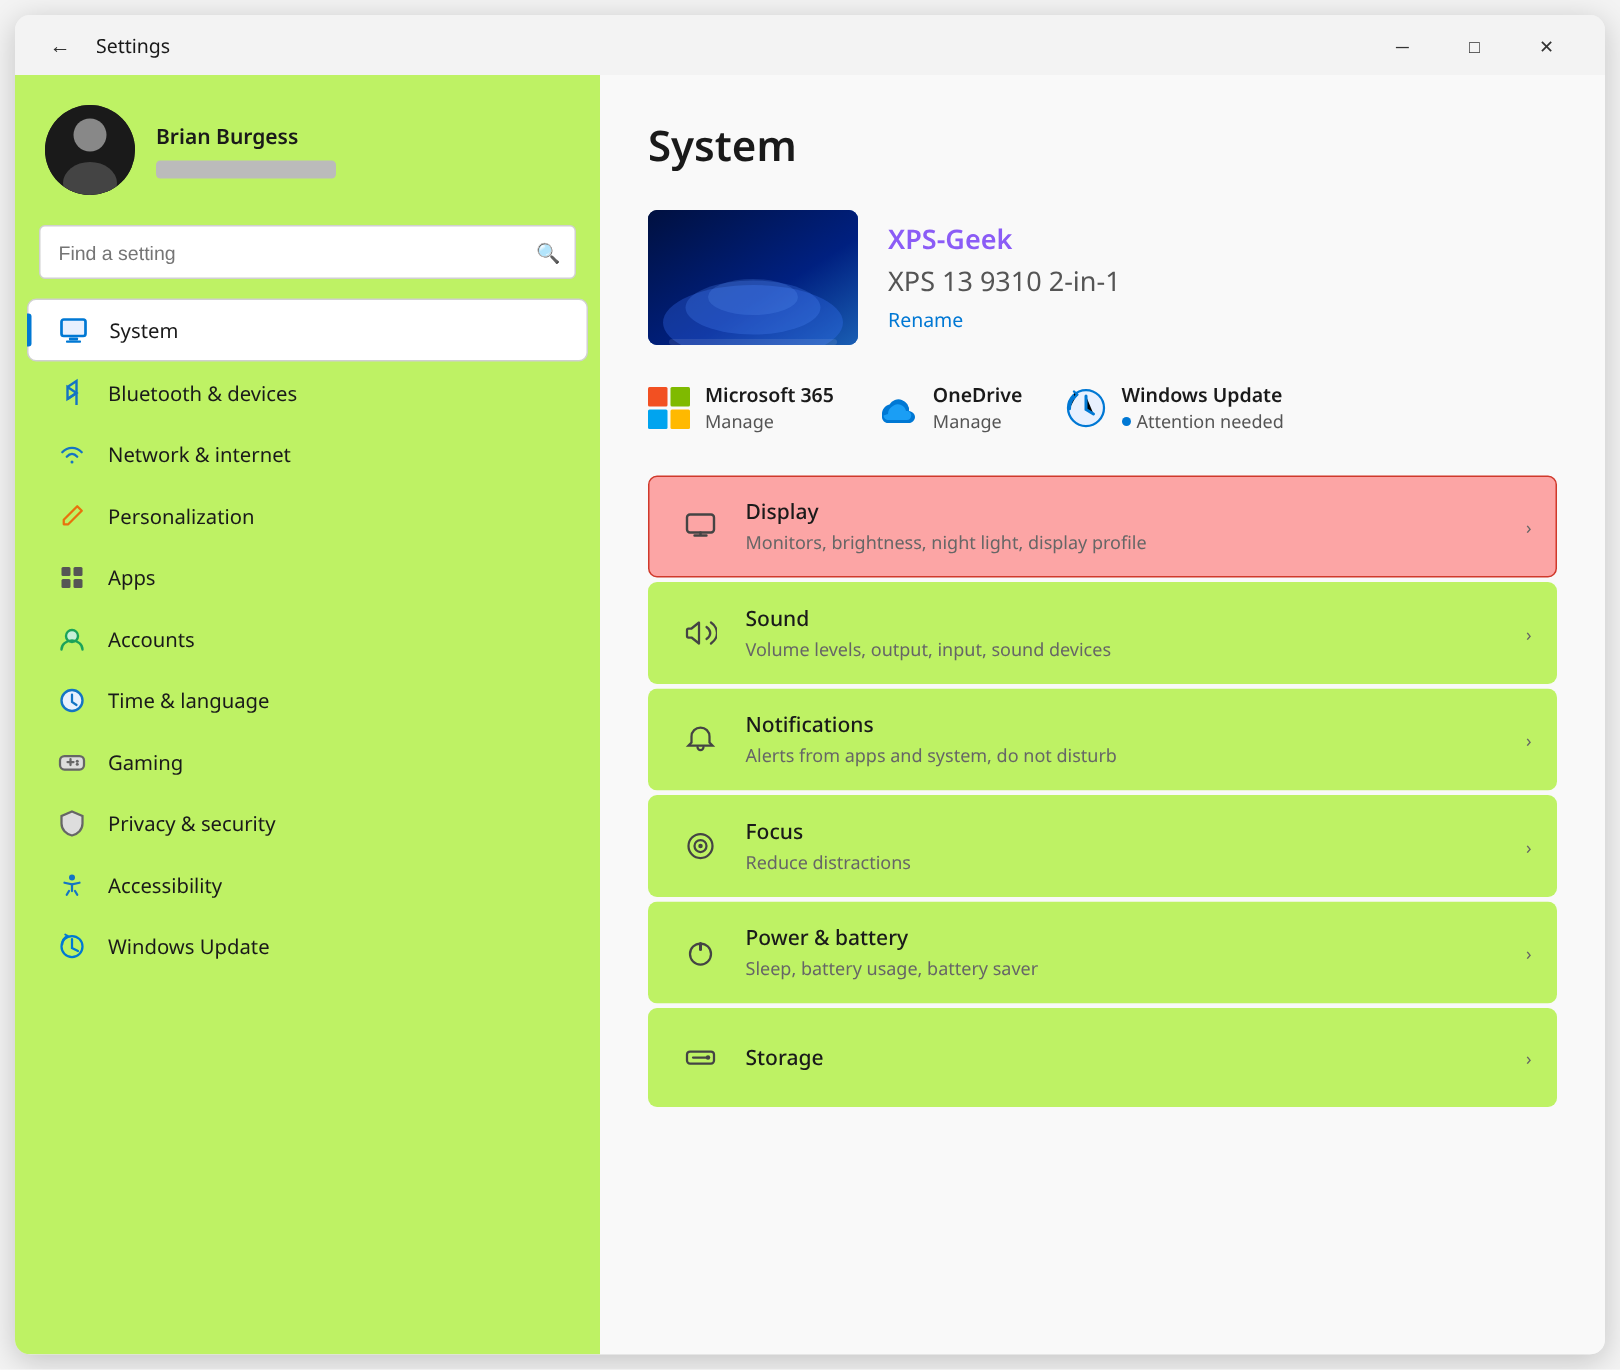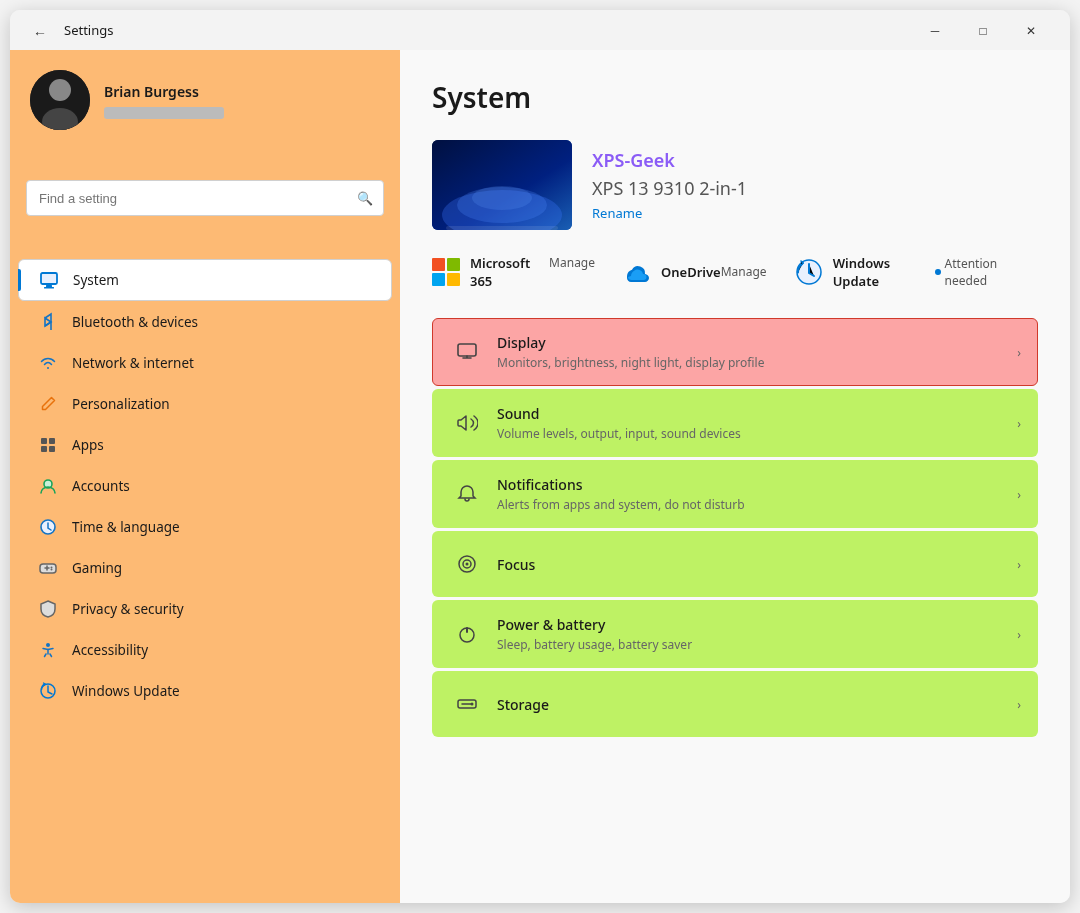--- a/index.html
+++ b/index.html
@@ -69,27 +69,26 @@
       font-size: 12px;
     }
     .content {
       display: flex;
       flex: 1;
       overflow: hidden;
     }
     
     .sidebar {
       width: 390px;
-      background: #fdba74;
+      background: #bef264;
       display: flex;
       flex-direction: column;
       flex-shrink: 0;
       overflow-y: auto;
       padding-bottom: 16px;
-      gap: 30px;
     }
     .sidebar::-webkit-scrollbar { width: 4px; }
     .sidebar::-webkit-scrollbar-thumb { background: rgba(0,0,0,0.2); border-radius: 2px; }
     .user-profile {
       display: flex;
       align-items: center;
       gap: 14px;
       padding: 20px 20px 16px 20px;
     }
     .user-avatar {
@@ -237,21 +236,21 @@
     }
     .service-item {
       display: flex;
       align-items: center;
       gap: 10px;
       cursor: pointer;
     }
     .service-logo { width: 28px; height: 28px; flex-shrink: 0; }
     .service-label { font-size: 13px; font-weight: 600; color: #1a1a1a; }
     .service-action { font-size: 12px; color: #555; }
-    .service-text { display: flex; }
+    .service-text { display: flex; flex-direction: column; }
     .service-status { display: flex; align-items: center; gap: 4px; font-size: 12px; color: #555; }
     .status-dot { width: 6px; height: 6px; border-radius: 50%; background: #0078d4; display: inline-block; }
     
     .settings-list { display: flex; flex-direction: column; gap: 3px; }
     .settings-row {
       background: #bef264;
       border-radius: 6px;
       display: flex;
       align-items: center;
       padding: 14px 16px;
@@ -581,20 +580,21 @@
         <div class="settings-row">
           <div class="settings-row-icon">
             <svg width="22" height="22" viewBox="0 0 22 22" fill="none">
               <circle cx="11" cy="11" r="8" stroke="#444" stroke-width="1.5"></circle>
               <circle cx="11" cy="11" r="4" stroke="#444" stroke-width="1.5"></circle>
               <circle cx="11" cy="11" r="1.5" fill="#444"></circle>
             </svg>
           </div>
           <div class="settings-row-text">
             <div class="settings-row-title">Focus</div>
+            <div class="settings-row-subtitle">Reduce distractions</div>
           </div>
           <div class="settings-row-chevron">›</div>
         </div>
 
         <div class="settings-row">
           <div class="settings-row-icon">
             <svg width="22" height="22" viewBox="0 0 22 22" fill="none">
               <circle cx="11" cy="12" r="7" stroke="#444" stroke-width="1.5"></circle>
               <path d="M11 5v4" stroke="#444" stroke-width="2" stroke-linecap="round"></path>
             </svg>

